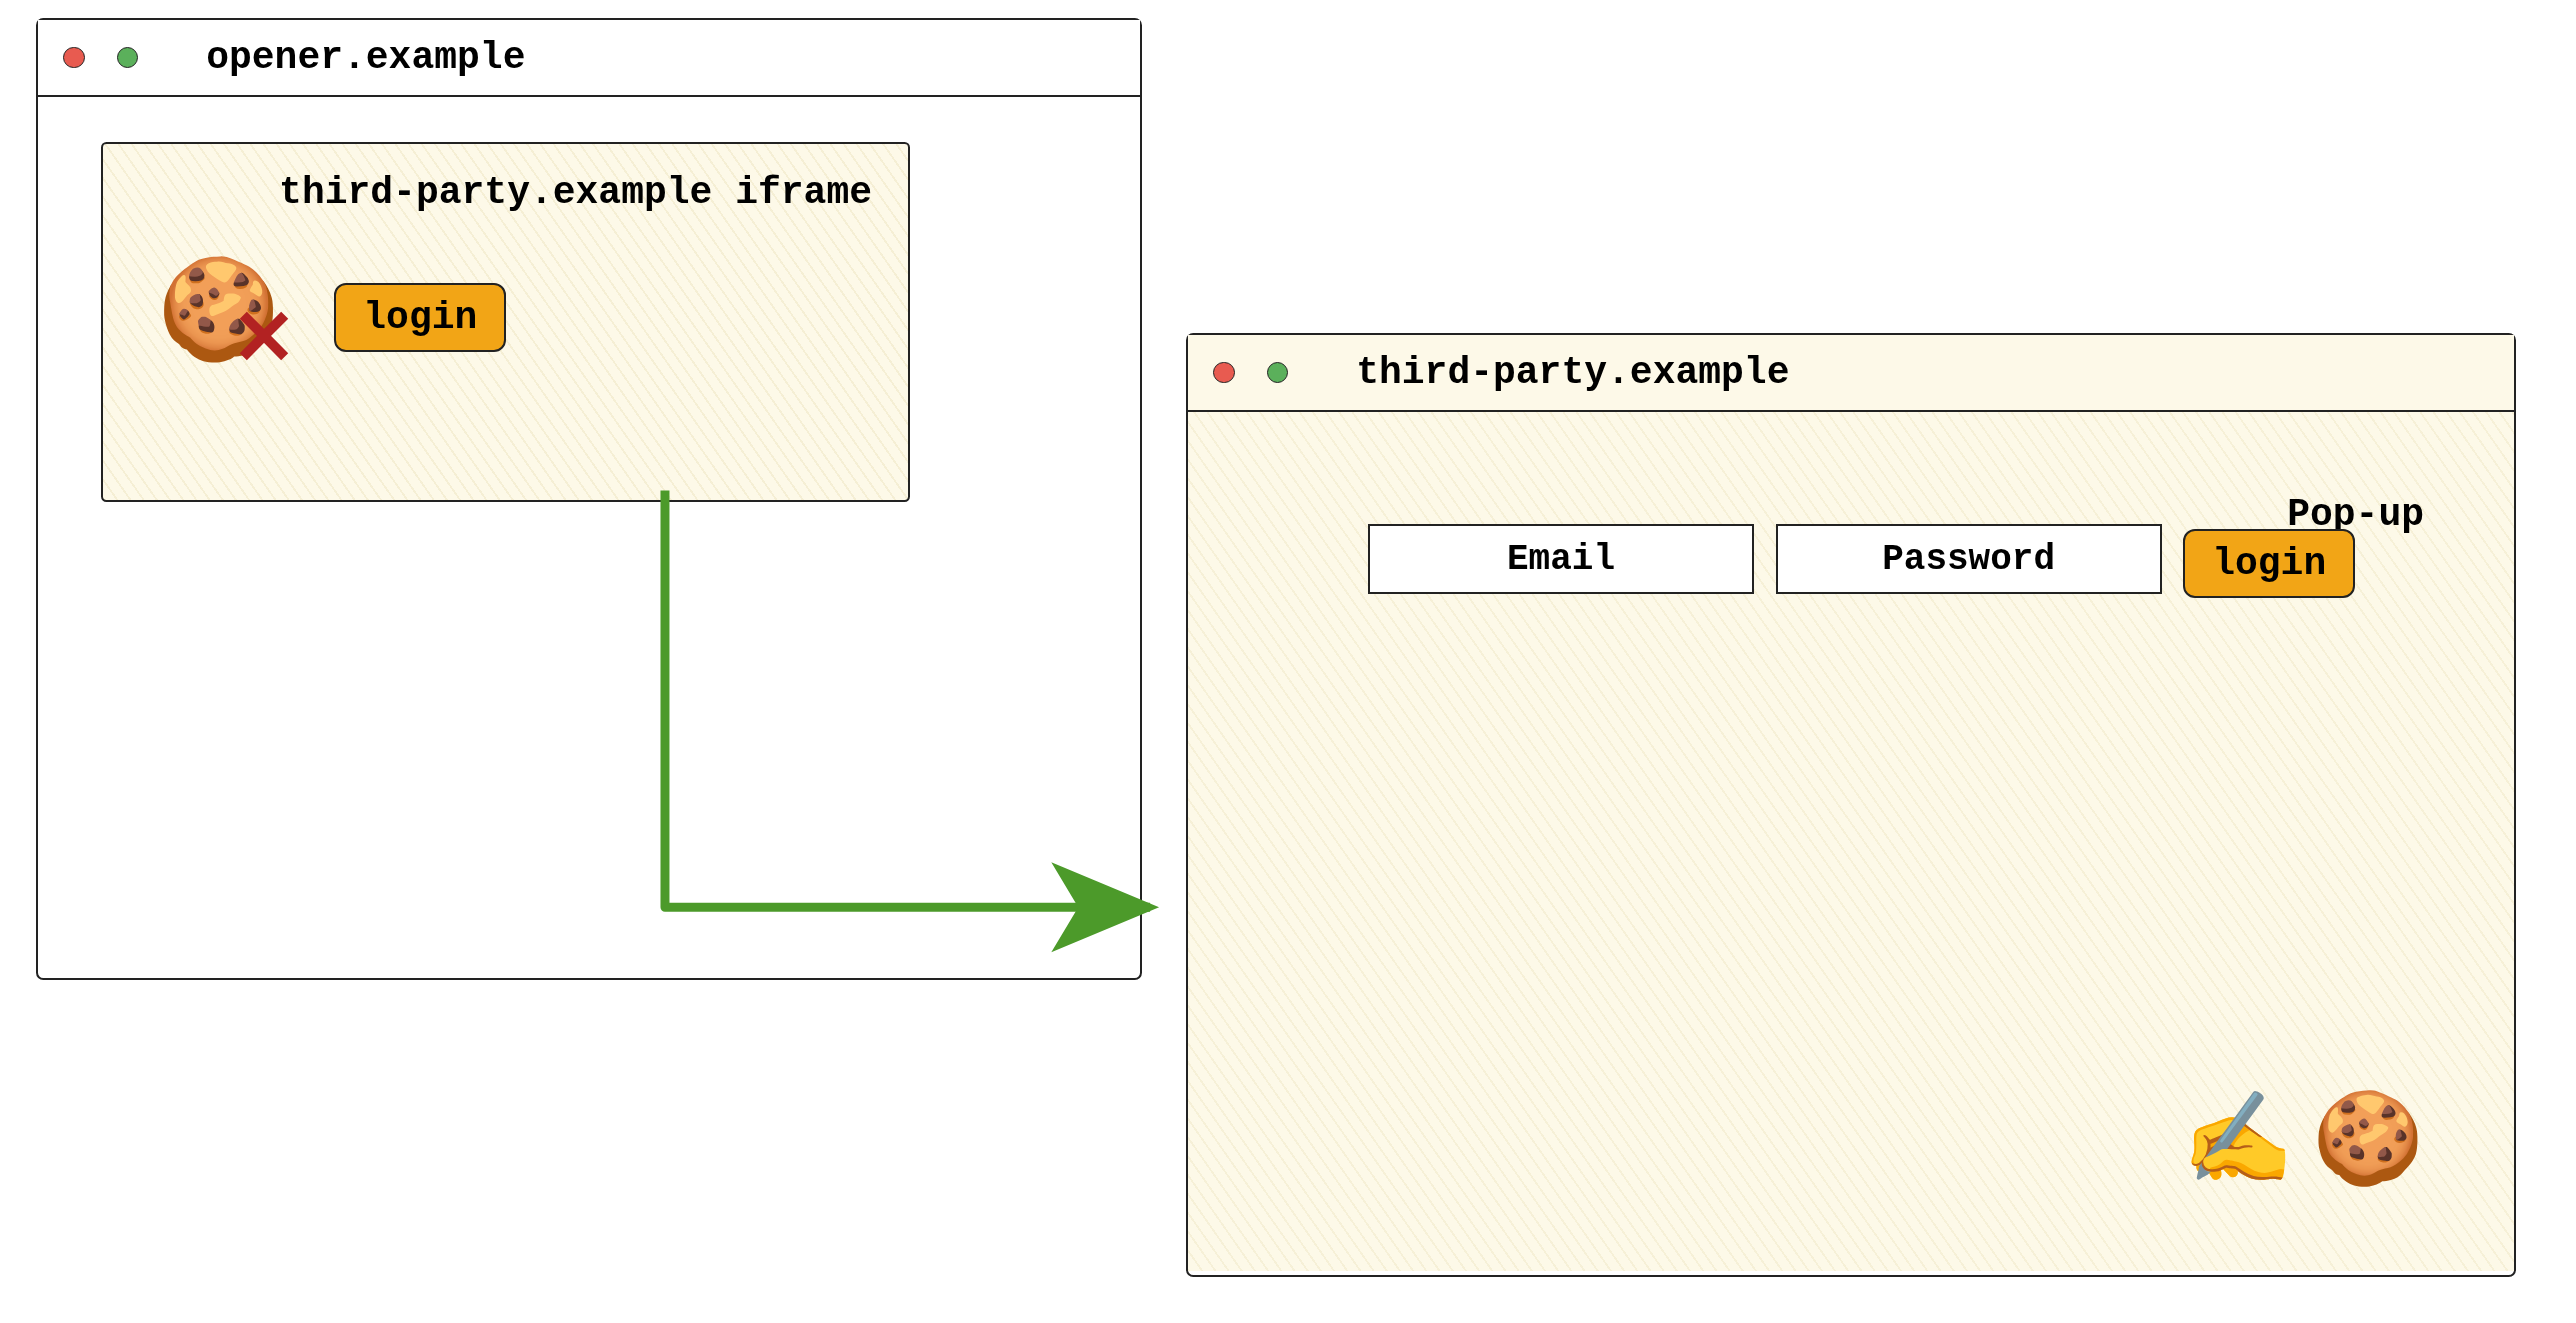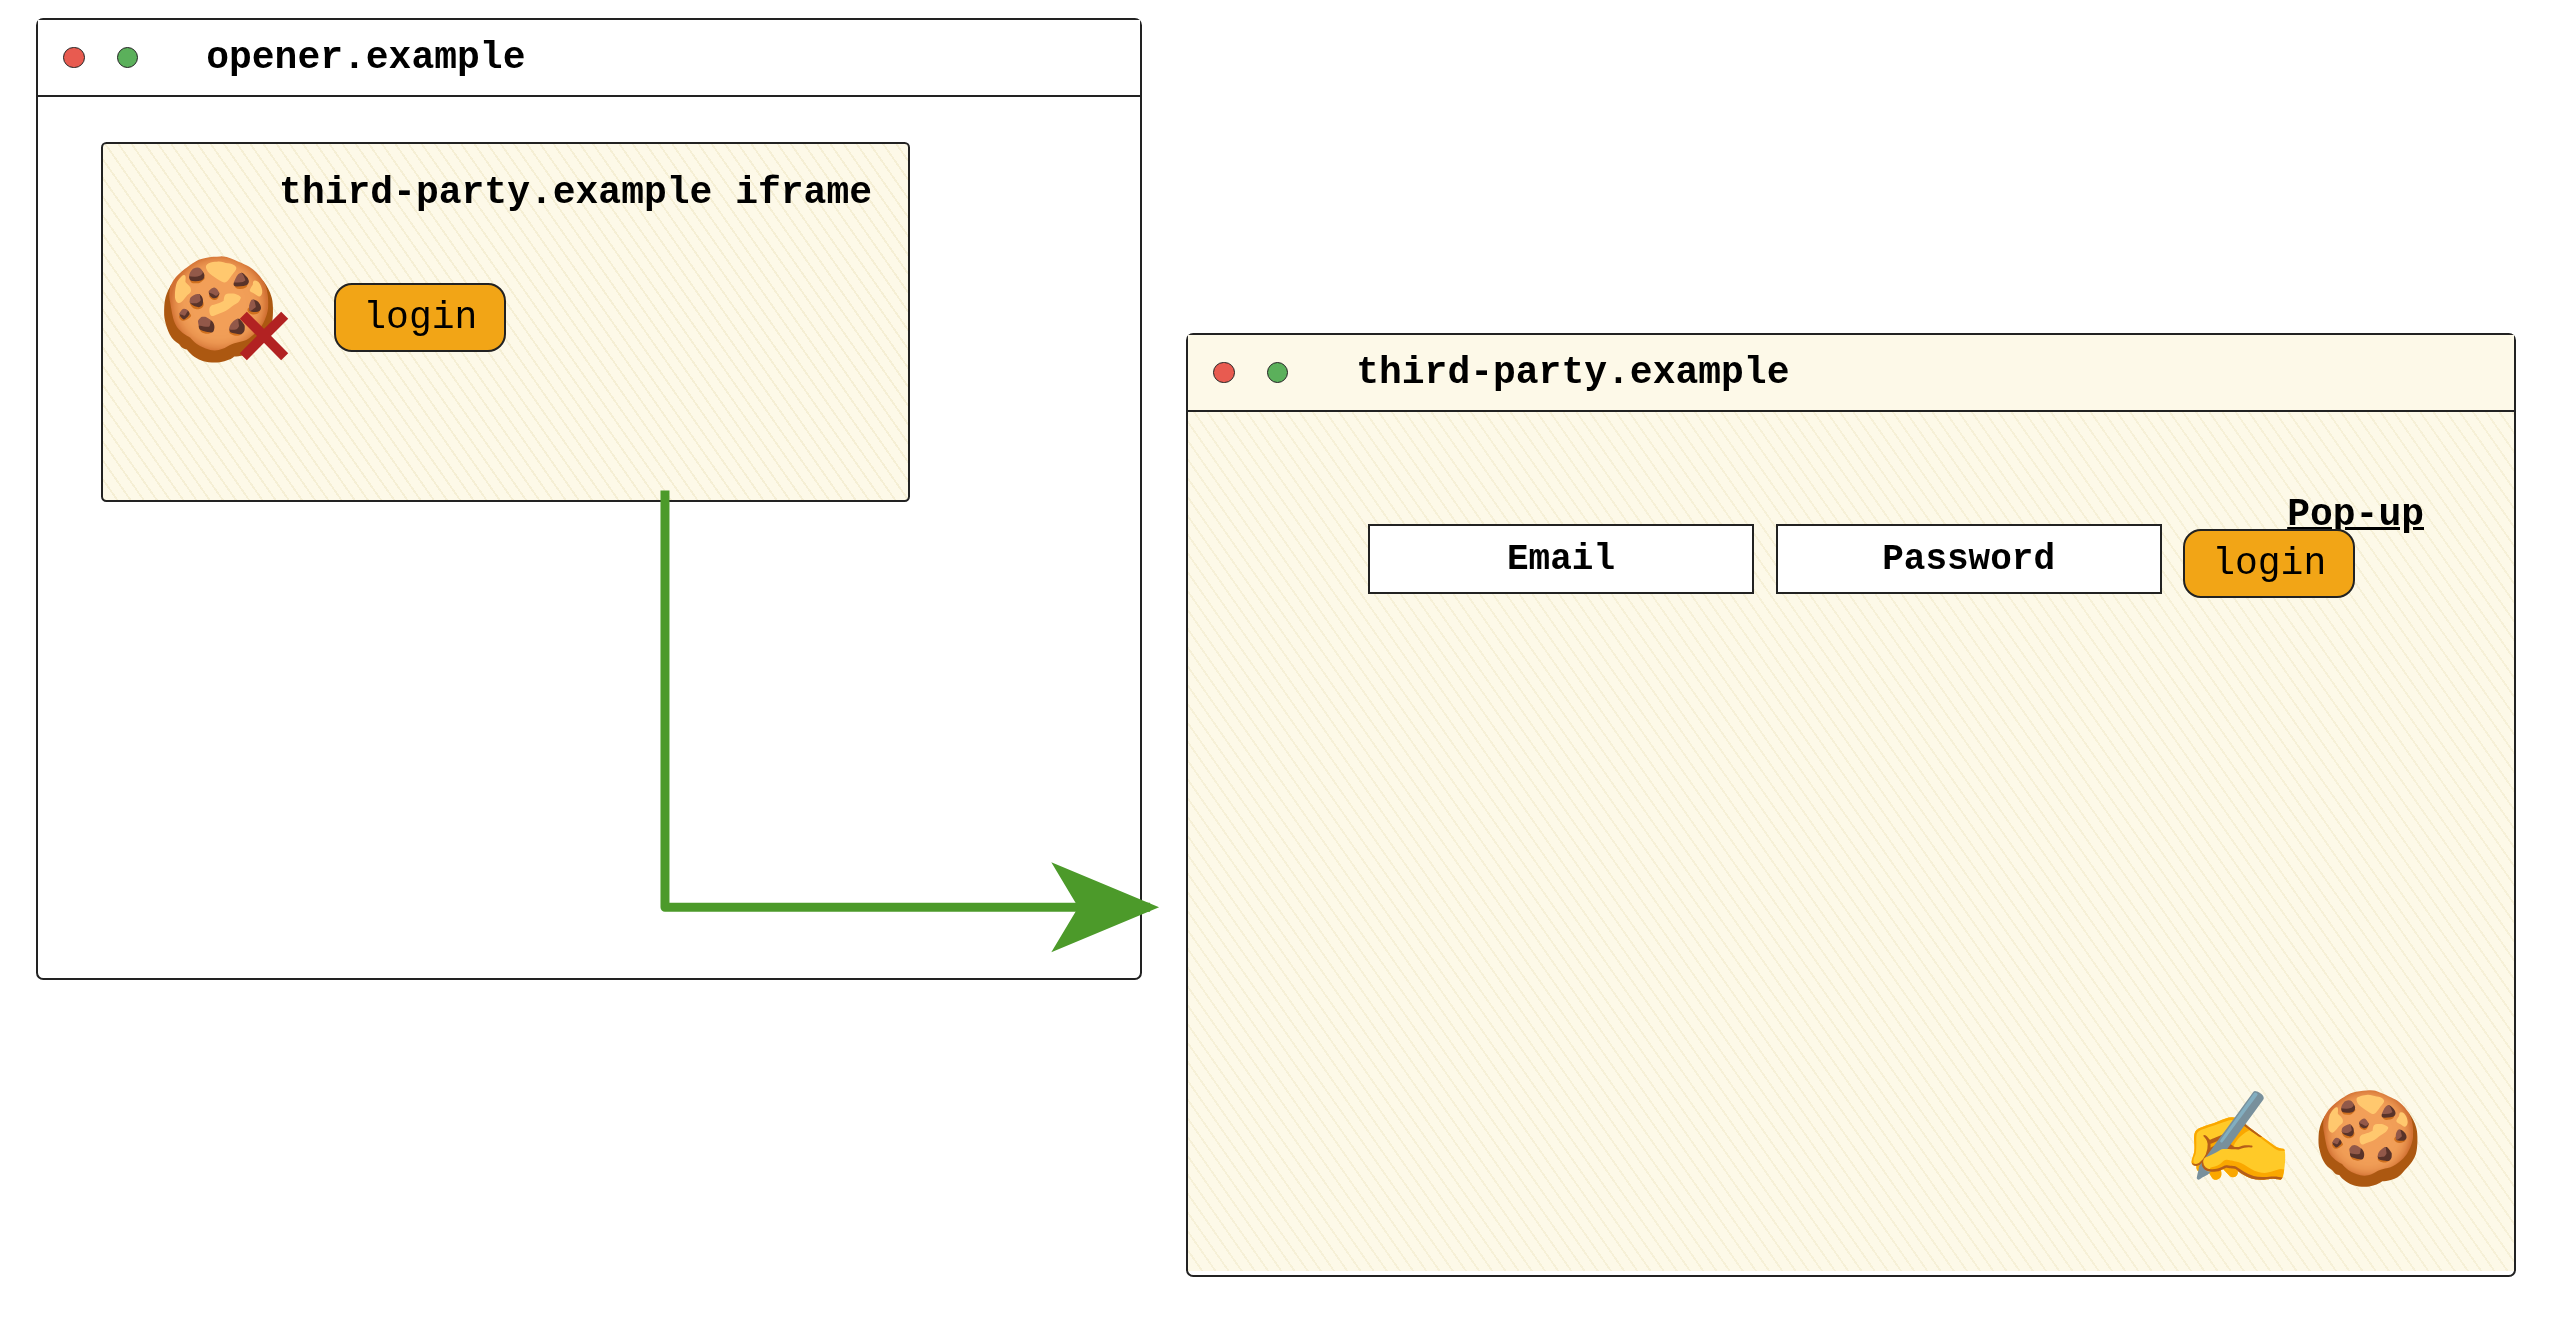--- a/index.html
+++ b/index.html
@@ -90,43 +90,42 @@
     bottom: -9px;
     right: -16px;
     font-size: 77px;
     color: #b22222;
     font-weight: 900;
     font-family: Arial, sans-serif;
   }
   .login-btn {
     background: #f2a516;
     border: 2.7px solid #222;
-    border-radius: 18px;
+    border-radius: 12px;
     padding: 10.8px 27px;
     font-size: 38px;
-    font-weight: 400;
+    font-weight: 700;
     font-family: inherit;
   }
   .popup-content-bg {
     position: absolute; inset: 0;
     background: #fdf9e8;
     background-image: repeating-linear-gradient(
       55deg,
       rgba(200,180,100,0.13) 0,
       rgba(200,180,100,0.13) 1.8px,
       transparent 1.8px,
       transparent 10.8px
     );
   }
   .popup-label {
     position: absolute;
     right: 90px;
     top: 81px;
     font-size: 38px;
-    text-decoration: underline;
   }
   .form {
     position: absolute;
     left: 180px;
     top: 108px;
     display: flex;
     flex-direction: row;
     align-items: center;
     gap: 21.6px;
   }

